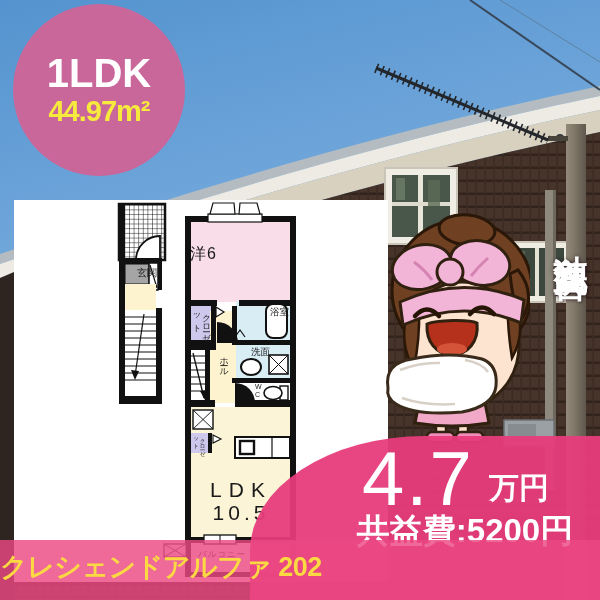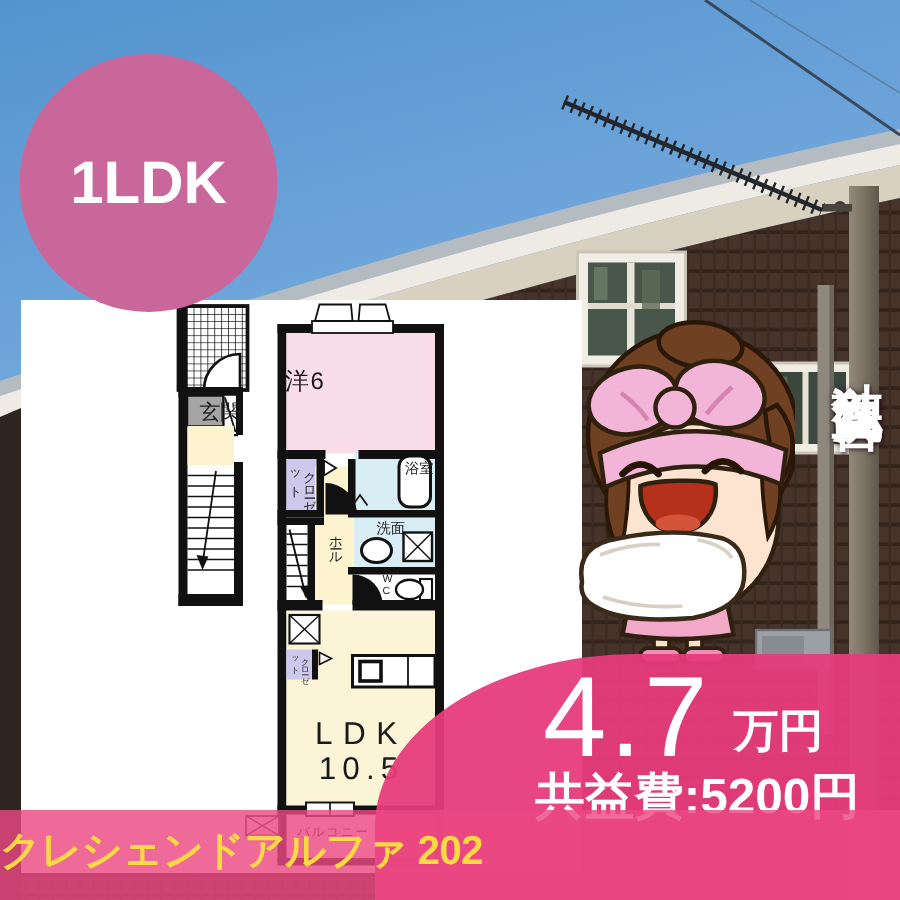--- a/index.html
+++ b/index.html
@@ -5,32 +5,32 @@
   html,body{margin:0;padding:0;background:#222;}
   #stage{position:relative;width:600px;height:600px;overflow:hidden;
          font-family:"Liberation Sans","DejaVu Sans",sans-serif;}
   #stage *{box-sizing:border-box;}
   .abs{position:absolute;}
 
   
   #photo{left:0;top:0;width:600px;height:600px;}
 
   
-  #badge{left:13px;top:36px;width:172px;height:172px;border-radius:50%;
+  #badge{left:13px;top:4px;width:172px;height:172px;border-radius:50%;
          background:#ca679a;display:flex;flex-direction:column;align-items:center;
          justify-content:center;text-align:left;color:#fff;}
   #badge .layout{font-size:40px;font-weight:800;line-height:1.05;letter-spacing:0;}
   #badge .station{font-size:26px;font-weight:700;line-height:1.2;letter-spacing:2px;margin-top:2px;}
   #badge .size{font-size:29px;font-weight:800;line-height:1.2;color:#f6ea3c;letter-spacing:-1px;}
 
   
   #plan{left:14px;top:200px;width:374px;height:382px;background:#ffffff;}
   #plan .lbl{position:absolute;color:#1a1a1a;font-weight:500;}
   .vtext{writing-mode:vertical-rl;text-orientation:upright;}
-  #lbl-genkan{left:111px;top:66px;width:44px;font-size:14px;text-align:center;}
+  #lbl-genkan{left:111px;top:66px;width:44px;font-size:10px;text-align:center;}
   #lbl-yo6{left:176px;top:44px;width:100px;font-size:16px;letter-spacing:1px;}
   #lbl-closet1{left:178px;top:108px;height:37px;font-size:8.5px;line-height:9.5px;letter-spacing:0;}
   #lbl-bath{left:224px;top:106px;font-size:9.5px;padding-left:32px;}
   #lbl-senmen{left:237px;top:146px;font-size:9.5px;}
   #lbl-hall{left:205px;top:151px;height:48px;font-size:9px;line-height:10px;}
   #lbl-wc{left:241px;top:183px;width:9px;font-size:7px;line-height:8px;word-break:break-all;font-weight:700;}
   #lbl-closet2{left:179px;top:234px;height:19px;font-size:5.5px;line-height:6.5px;}
   #lbl-ldk{left:180px;top:278px;width:94px;font-size:21px;text-align:center;letter-spacing:7px;}
   #lbl-ldk-size{left:180px;top:301px;width:94px;font-size:21px;text-align:center;letter-spacing:4px;}
   #lbl-balcony{left:184px;top:349px;font-size:8.5px;letter-spacing:1px;color:#333;}
@@ -303,20 +303,21 @@
     <path d="M49,193 L115,193 L119,213 Q82,219 45,213 Z" fill="#f2a9c8" stroke="#30200f" stroke-width="3"></path>
 
     <path d="M18,178 Q14,153 42,149 Q80,141 112,149 Q128,155 126,176 Q124,196 92,202 Q45,206 26,194 Q16,188 18,178 Z" fill="#ffffff" stroke="#3a2a1a" stroke-width="3"></path>
     <path d="M30,160 Q50,152 70,153 M95,150 Q112,153 118,162 M32,188 Q55,196 85,194" fill="none" stroke="#d8d0c6" stroke-width="2.5"></path>
   </svg>
 
   <div id="feature" class="abs vtext">独立洗面台</div>
 
   <div id="badge" class="abs">
     <div class="layout">1LDK</div>
+    <div class="size">44.97m²</div>
   </div>
 
   <div id="price-panel" class="abs"></div>
   <div id="rent" class="abs">4.7</div>
   <div id="rent-unit" class="abs">万円</div>
   <div id="fee" class="abs">共益費:5200円</div>
 
   <div id="bottom-bar" class="abs"></div>
   <div id="building-name" class="abs">クレシェンドアルファ 202</div>
 

